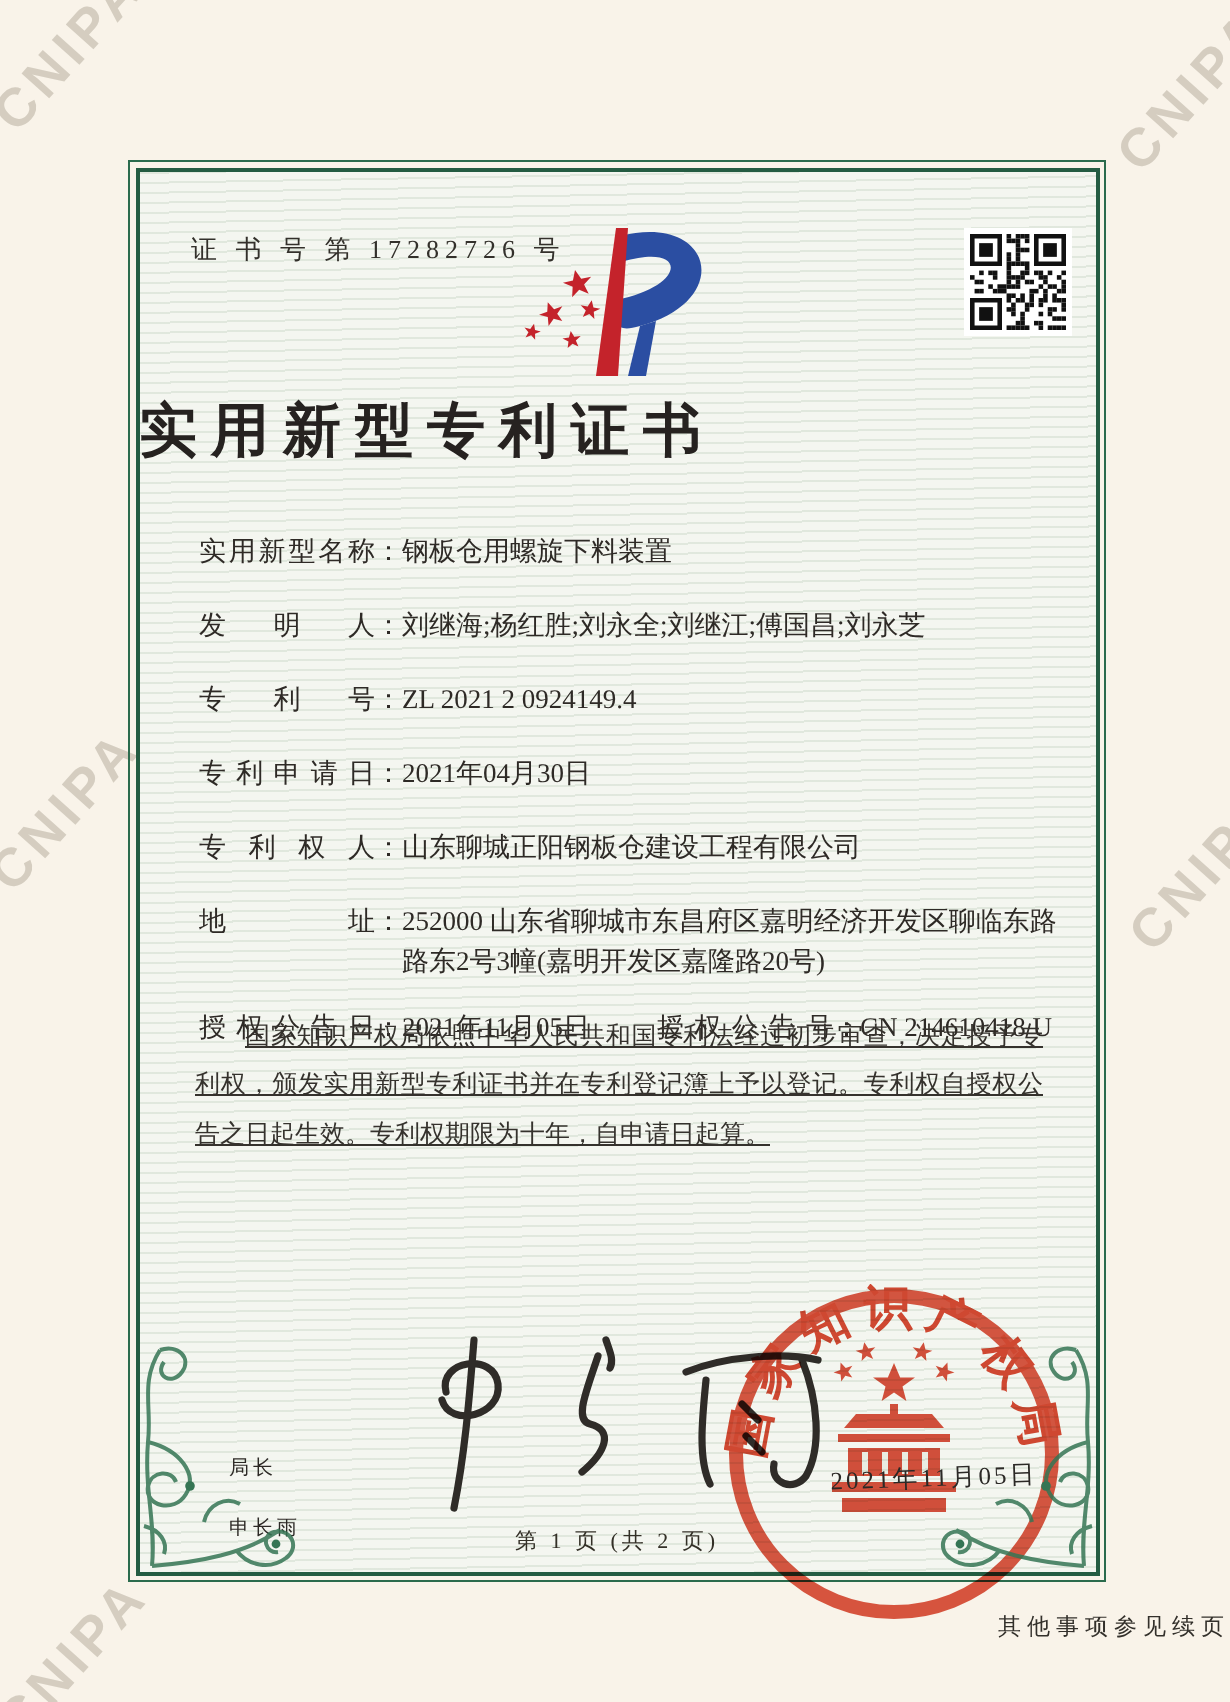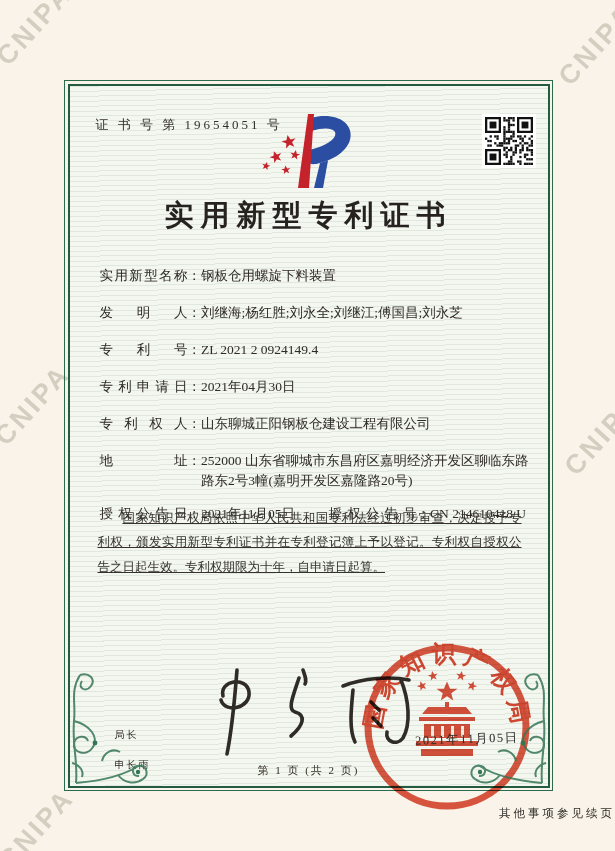--- a/index.html
+++ b/index.html
@@ -17,21 +17,21 @@
   .frame { position:absolute; left:64px; top:80px; width:489px; height:711px;
            border:1.5px solid #2b6b4d; padding:2.5px; background:transparent; }
   .inner { position:relative; width:100%; height:100%; border:2.5px solid #245c42;
            background:repeating-linear-gradient(179deg, rgba(122,158,122,.16) 0 1px, rgba(0,0,0,0) 1px 5px), #f4f6f0; }
 
   .certno { position:absolute; left:26px; top:30px; font-size:13px; letter-spacing:3px; color:#33302b; }
 
   .logo { position:absolute; left:182px; top:20px; width:124px; height:94px; }
   .qr   { position:absolute; left:412px; top:28px; width:54px; height:54px; background:#fff; padding:3px; }
 
-  .title { position:absolute; left:0; top:110px; width:100%; text-align:center;
+  .title { position:absolute; left:0; top:110px; width:100%; 
            font-size:29px; font-weight:bold; letter-spacing:7px; color:#262220;font-family:Liberation Serif, serif; }
 
   .fields { position:absolute; left:30px; right:22px; top:180px; font-size:13.5px; color:#2e2a26; }
   .frow { line-height:20px; margin-bottom:17px; white-space:nowrap; }
   .flabel { display:inline-block; width:88px; text-align:justify; text-align-last:justify; vertical-align:top; }
   .fcolon { vertical-align:top; }
   .fvalue { display:inline-block; vertical-align:top; white-space:normal; }
   .addr .fvalue { width:340px; }
   .grantrow { display:flex; }
   .grantrow .pair2 { margin-left:34px; }
@@ -67,21 +67,21 @@
   <span class="wm" style="left:548px; top:30px;">CNIPA</span>
   <span class="wm" style="left:-16px; top:390px;">CNIPA</span>
   <span class="wm" style="left:554px; top:420px;">CNIPA</span>
   <span class="wm" style="left:-12px; top:814px;">CNIPA</span>
   <span class="wm faint" style="left:362px; top:274px;">CNIPA</span>
   <span class="wm faint" style="left:150px; top:562px;">CNIPA</span>
 
   <div class="frame">
     <div class="inner">
 
-      <div class="certno">证 书 号 第 19654051 号</div>
+      <div class="certno">证 书 号 第 17282726 号</div>
 
       <svg class="logo" viewBox="0 0 124 94">
         <defs>
           <path id="star" d="M0,-10 L2.94,-3.09 10,-3.09 4.05,1.18 5.88,8.09 0,4 -5.88,8.09 -4.05,1.18 -10,-3.09 -2.94,-3.09 Z"></path>
         </defs>
         <path d="M58,12 C104,0 116,44 68,57 C63,58.5 60,58.5 58,57.5 L56,44 C92,37 92,15 59,25 Z" fill="#2b4ea2"></path>
         <polygon points="68,57 76,54.5 71,82 62,82" fill="#2b4ea2"></polygon>
         <polygon points="56,8 62,8 57,82 46,82" fill="#c4232b"></polygon>
         <use href="#star" transform="translate(37,36) scale(0.72) rotate(-12)" fill="#c4232b"></use>
         <use href="#star" transform="translate(43,49) scale(0.5) rotate(10)" fill="#c4232b"></use>

